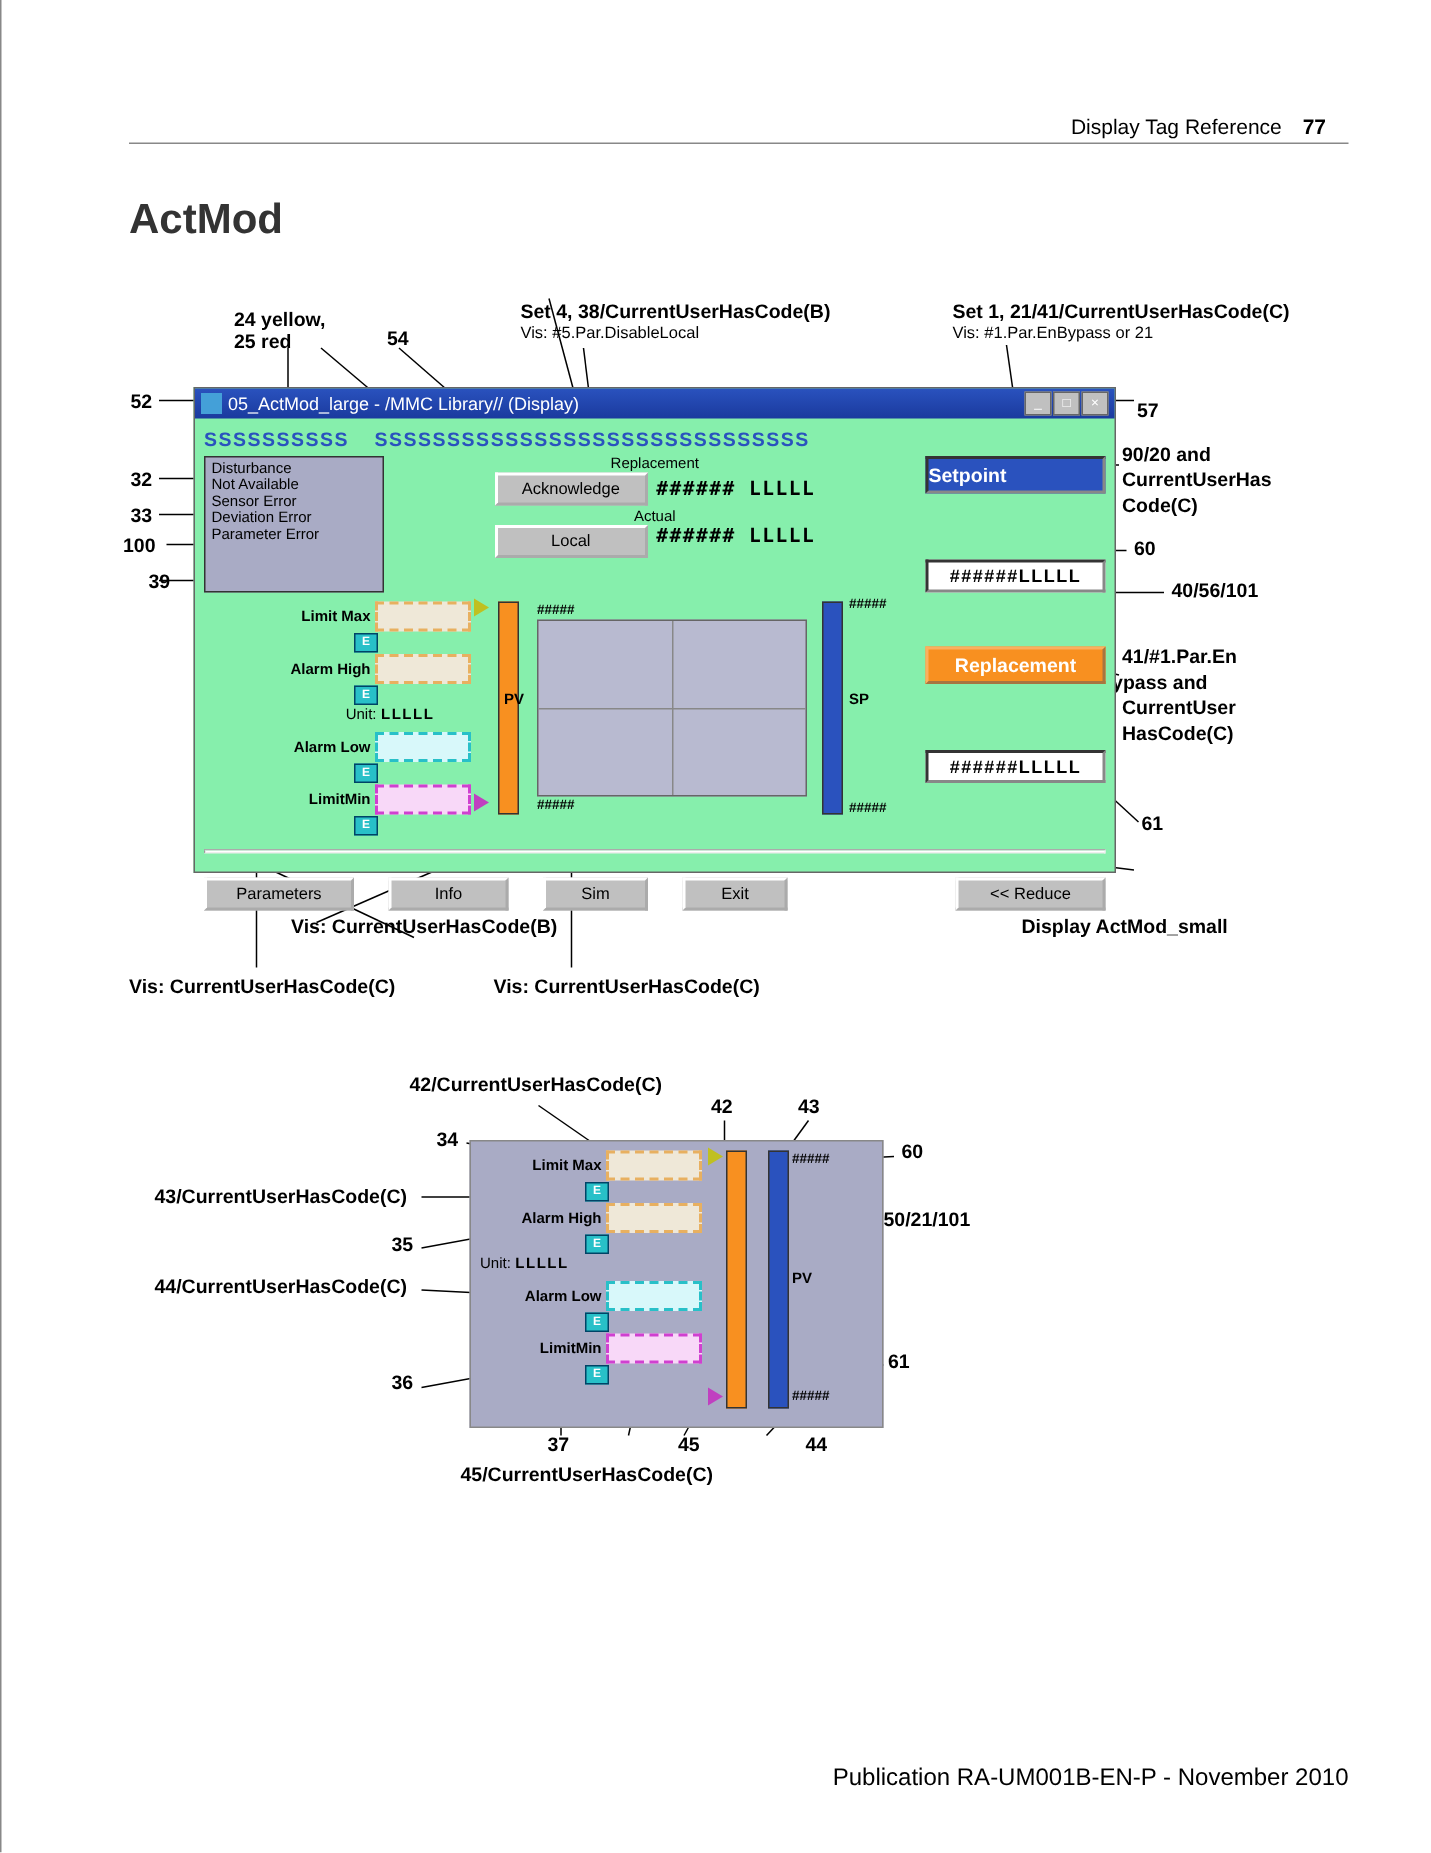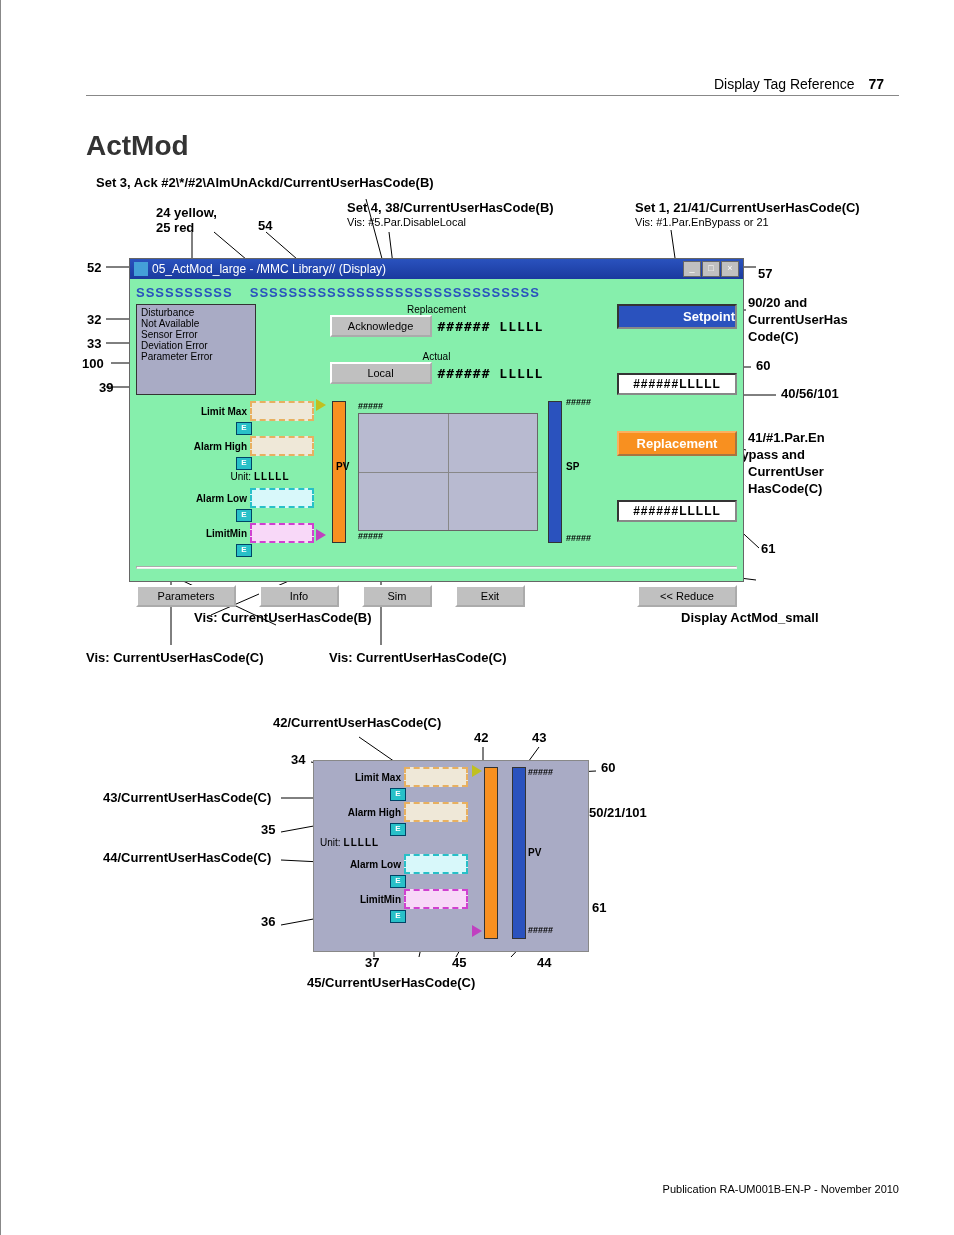--- a/index.html
+++ b/index.html
@@ -1,40 +1,40 @@
 <!DOCTYPE html>
 <html><head>
 <meta charset="utf-8">
 <style>
 body{margin:0;font-family:Arial,Helvetica,sans-serif;background:#fff;color:#000}
 .page{position:relative;width:954px;height:1235px;margin:0 auto;box-sizing:border-box;border-left:1px solid #888}
 .hdr{position:absolute;top:76px;right:70px;font-size:14px}
 .hdr .pg{font-weight:bold;margin-left:10px}
 .rule{position:absolute;top:95px;left:85px;right:55px;border-top:1px solid #888}
 .title{position:absolute;top:130px;left:85px;font-size:28px;font-weight:bold;color:#333}
-.footer{position:absolute;bottom:40px;right:55px;font-size:11px}
+.footer{position:absolute;bottom:40px;right:55px;font-size:16px}
 .abs{position:absolute}
 .bold{font-weight:normal}
 .callout{font-size:13px;font-weight:bold}
 .sub{font-size:11px;font-weight:normal}
 svg{position:absolute;pointer-events:none}
 .win{border:1px solid #666;background:#86efac}
 .tbar{background:linear-gradient(#2a52be,#1a3a9e);color:#fff;font-size:12px;padding:2px 4px;display:flex;align-items:center}
 .tbar .icon{width:14px;height:14px;background:#44a0d8;margin-right:4px}
 .wbtns{margin-left:auto;display:flex;gap:1px}
 .wbtn{width:16px;height:14px;background:#c0c0c0;border:1px solid #666;font-size:9px;text-align:center;line-height:12px;font-family:Arial}
 .panel{padding:6px;font-size:11px}
 .sss{color:#2a52be;font-weight:bold;font-size:13px;letter-spacing:1px}
 .errbox{border:1px solid #333;padding:2px 4px;background:#a9abc5;font-size:10px}
 .btn{background:#c0c0c0;border:2px outset #fff;font-size:11px;padding:3px 8px;text-align:center}
 .lbl{font-size:10px;text-align:right}
 .lblb{font-size:10px;font-weight:bold;text-align:right}
 .efield{border:2px dashed #e8b060;background:#efe8d8;font-size:9px;text-align:center;padding:0}
 .grbox{border:1px solid #666;background:#b8bad0}
-.setpt{background:#2a52be;color:#fff;border:2px inset #888;font-size:13px;font-weight:bold;text-align:right;padding:3px 0}
+.setpt{background:#2a52be;color:#fff;border:2px inset #888;font-size:13px;font-weight:bold;text-align:left;padding:3px 0}
 .repl{background:#f89020;color:#fff;border:2px outset #fbb060;font-size:13px;font-weight:bold;text-align:center;padding:3px 0}
 .valbox{border:2px inset #888;background:#fff;font-size:12px;font-weight:bold;text-align:center;padding:2px 0;letter-spacing:1px}
 .vbar{border:1px solid #333}
 .ebadge{background:#28c0c8;color:#fff;font-size:8px;font-weight:bold;width:14px;height:11px;text-align:center;border:1px solid #046}
 .cy{border:2px dashed #28c0c8;background:#d8f8fa}
 .mg{border:2px dashed #d040d0;background:#f8d8f8}
 .divd{border-top:2px groove #fff;margin:0}
 .arr-r{width:0;height:0;border-top:6px solid transparent;border-bottom:6px solid transparent;border-left:10px solid}
 </style>
 </head>
@@ -42,21 +42,20 @@
 
 <div class="page">
  <div class="hdr">
   <span>Display Tag Reference</span>
   <span class="pg">77</span>
  </div>
  <div class="rule"></div>
  <div class="title">ActMod</div>
  <div class="footer">Publication RA-UM001B-EN-P - November 2010</div>
 
- <div class="abs callout" style="top:175px;left:95px">Set 3, Ack #2\*/#2\AlmUnAckd/CurrentUserHasCode(B)</div>
  <div class="abs callout" style="top:205px;left:155px">24 yellow,</div>
  <div class="abs callout" style="top:220px;left:155px">25 red</div>
  <div class="abs callout" style="top:218px;left:257px">54</div>
  <div class="abs callout" style="top:200px;left:346px">Set 4, 38/CurrentUserHasCode(B)</div>
  <div class="abs sub" style="top:216px;left:346px">Vis: #5.Par.DisableLocal</div>
  <div class="abs callout" style="top:200px;left:634px">Set 1, 21/41/CurrentUserHasCode(C)</div>
  <div class="abs sub" style="top:216px;left:634px">Vis: #1.Par.EnBypass or 21</div>
 
  <div class="abs callout" style="top:260px;left:86px">52</div>
  <div class="abs callout" style="top:312px;left:86px">32</div>
@@ -132,22 +131,22 @@
      <div class="bold">Deviation Error</div>
      <div class="bold">Parameter Error</div>
     </div>
 
     <div style="flex:1">
      <div style="text-align:center;font-size:10px">Replacement</div>
      <div style="display:flex;gap:6px;align-items:center;justify-content:center">
       <div class="btn" style="width:82px">Acknowledge</div>
       <div style="font-family:monospace;font-size:13px;font-weight:bold;letter-spacing:1px">###### LLLLL</div>
      </div>
-     <div style="text-align:center;font-size:10px;margin-top:14px">Actual</div>
-     <div style="display:flex;gap:6px;align-items:center;justify-content:center">
+     <div style="text-align:center;font-size:10px;margin-top:2px">Actual</div>
+     <div style="display:flex;gap:6px;justify-content:center">
       <div class="btn" style="width:82px">Local</div>
       <div style="font-family:monospace;font-size:13px;font-weight:bold;letter-spacing:1px">###### LLLLL</div>
      </div>
     </div>
 
     <div style="width:120px">
      <div class="setpt">Setpoint</div>
      <div style="height:44px"></div>
      <div class="valbox">######LLLLL</div>
     </div>

